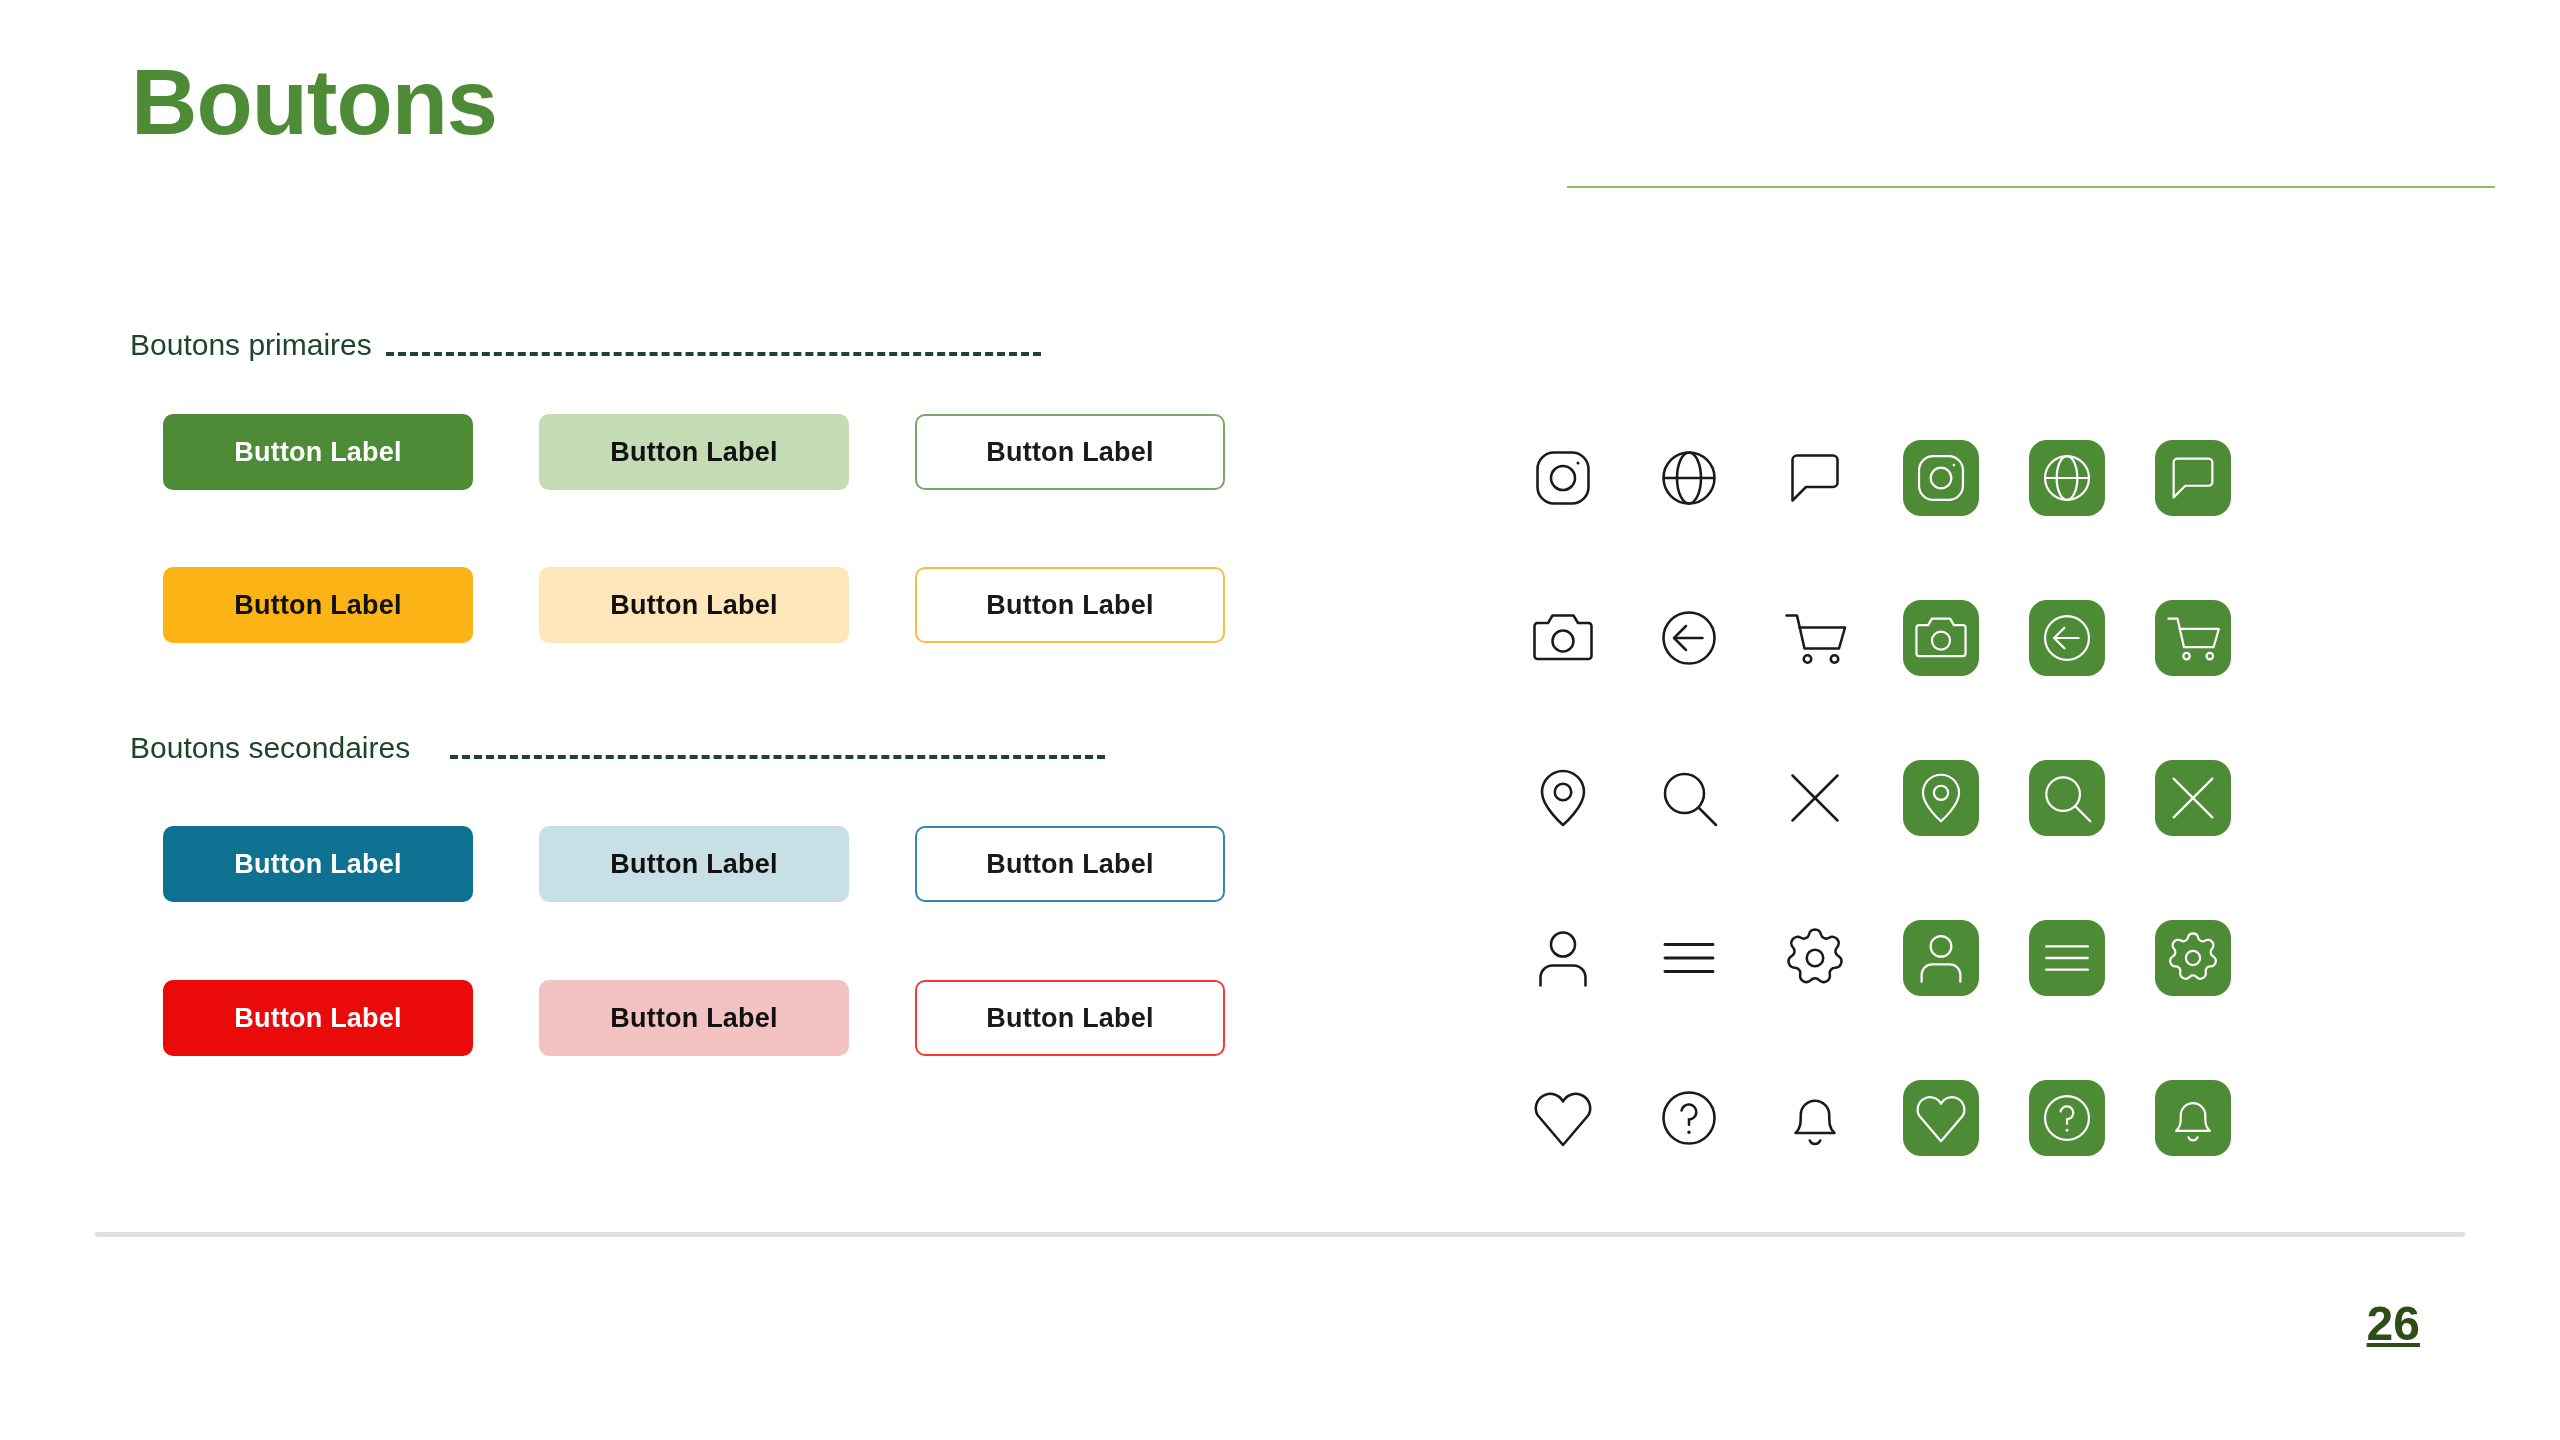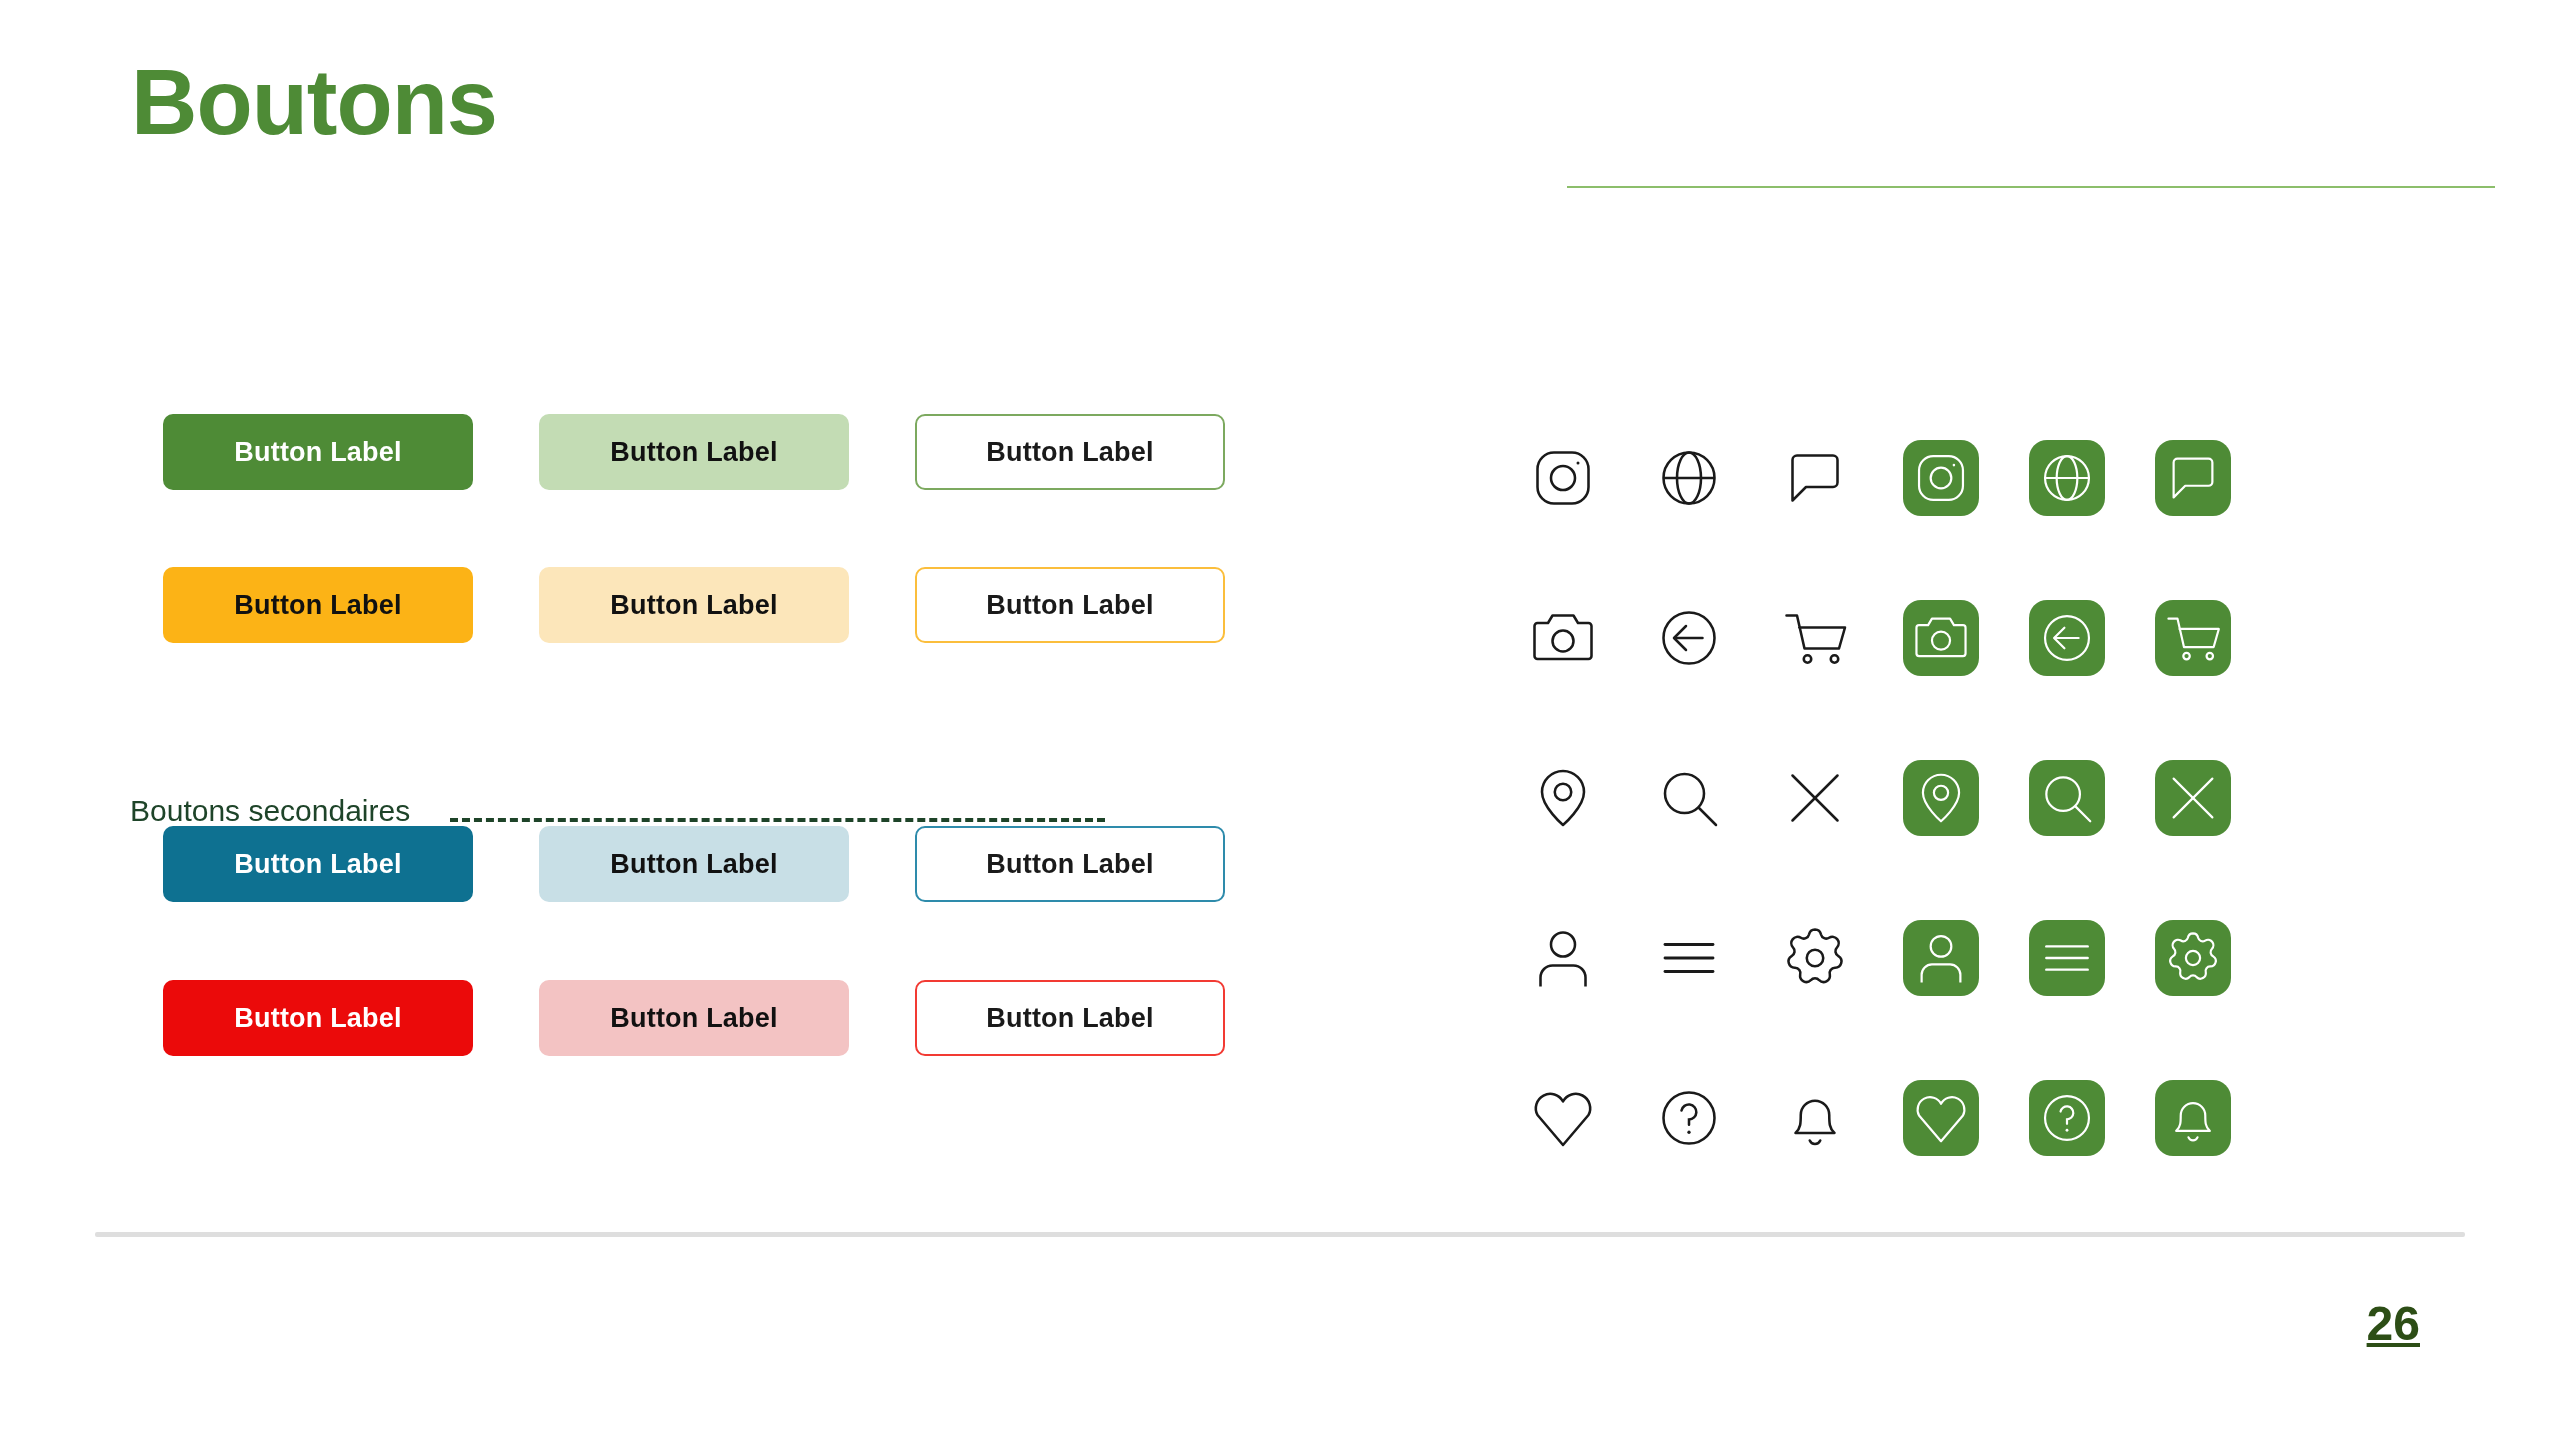--- a/index.html
+++ b/index.html
@@ -27,21 +27,21 @@
   .section{position:absolute;display:flex;align-items:flex-end;gap:14px;}
   .section-label{
     font-size:30px;color:#1E4429;font-weight:400;
     white-space:nowrap;line-height:1;
   }
   .section-dash{
     width:655px;height:0;border-bottom:4px dashed #1E4429;
     margin-bottom:4px;
   }
   #sec-primary{left:130px;top:330px;}
-  #sec-secondary{left:130px;top:796px;gap:40px;}
+  #sec-secondary{left:130px;top:733px;gap:40px;}
 
   
   .btn-row{position:absolute;display:flex;gap:66px;}
   .btn{
     width:310px;height:76px;border-radius:10px;
     display:flex;align-items:center;justify-content:center;
     font-size:27px;font-weight:700;letter-spacing:.2px;
     box-sizing:border-box;border:2px solid transparent;
     user-select:none;
   }
@@ -97,20 +97,24 @@
   }
 </style>
 </head>
 <body>
 
 <div class="slide">
 
   <div class="page-title">Boutons</div>
   <div class="header-rule"></div>
 
+  <div class="section" id="sec-primary">
+    <span class="section-label">Boutons primaires</span>
+    <span class="section-dash"></span>
+  </div>
 
   <div class="btn-row" id="row-p1">
     <div class="btn fill-green">Button Label</div>
     <div class="btn soft-green">Button Label</div>
     <div class="btn out-green">Button Label</div>
   </div>
 
   <div class="btn-row" id="row-p2">
     <div class="btn fill-amber">Button Label</div>
     <div class="btn soft-amber">Button Label</div>

